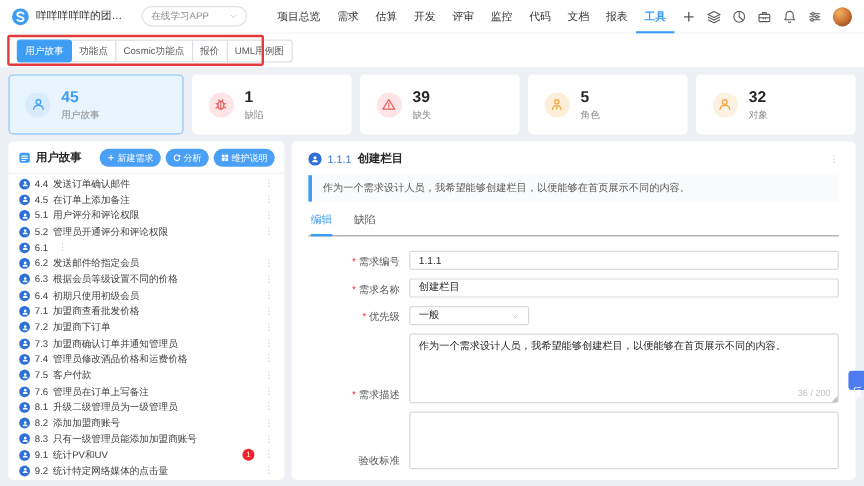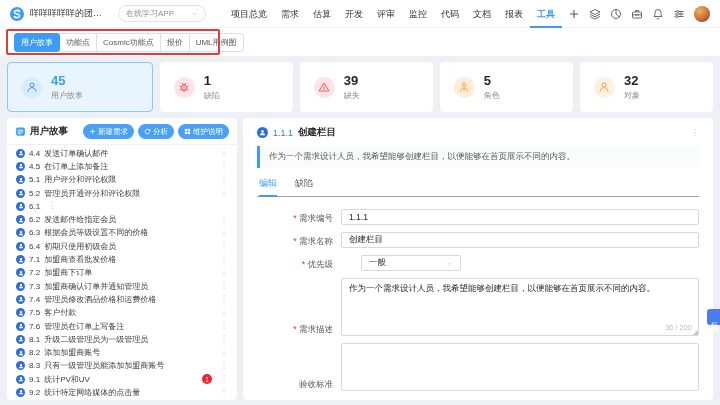--- a/index.html
+++ b/index.html
@@ -65,21 +65,21 @@
   .dtitle-row .dots { margin-left:auto; }
   .quote { margin-top:7px; border-left:3px solid #3d9df5; background:#fafbfc; padding:5px 9px; font-size:8.5px; color:#595959; }
   .dtabs { margin-top:9px; display:flex; gap:18px; border-bottom:1px solid #a3a3a3; padding:0 2px; }
   .dtab { font-size:9px; color:#595959; padding-bottom:5px; cursor:pointer; }
   .dtab.active { color:#3d9df5; border-bottom:2px solid #3d9df5; margin-bottom:-1px; }
   .form { margin-top:12px; display:flex; flex-direction:column; gap:7px; }
   .frow { display:flex; align-items:flex-end; gap:8px; }
   .flabel { width:76px; flex:none; text-align:right; font-size:8.5px; color:#595959; padding-top:3px; }
   .flabel.req::before { content:"* "; color:#f5222d; }
   .finput { flex:1; height:16px; border:1px solid #d9d9d9; border-radius:2px; font-size:8.5px; color:#262626; padding:0 7px; font-family:inherit; outline:none; }
-  .fselect { width:100px; height:16px; border:1px solid #d9d9d9; border-radius:2px; display:flex; align-items:center; justify-content:space-between; padding:0 7px; font-size:8.5px; color:#262626; cursor:pointer;margin-left:20px; }
+  .fselect { width:100px; height:16px; border:1px solid #d9d9d9; border-radius:2px; display:flex; align-items:center; justify-content:space-between; padding:0 7px; font-size:8.5px; color:#262626; cursor:pointer; }
   .ta-wrap { flex:1; position:relative; }
   .ftextarea { width:100%; border:1px solid #d9d9d9; border-radius:2px; font-size:8.5px; color:#262626; padding:4px 7px; resize:none; font-family:inherit; outline:none; display:block; }
   .ta-desc { height:58px; }
   .ta-accept { height:48px; }
   .counter { position:absolute; right:7px; bottom:4px; font-size:7.5px; color:#bfbfbf; }
   .resize-corner { position:absolute; right:1px; bottom:1px; width:0; height:0; border-left:5px solid transparent; border-bottom:5px solid #c0c4cc; }
 
   .feedback-tab { position:absolute; right:0; top:309px; width:13px; background:#4d7bf0; color:#fff; font-size:8.5px; padding:5px 2px; border-radius:3px 0 0 3px; writing-mode:vertical-lr; text-orientation:upright; letter-spacing:3px; text-align:center; cursor:pointer; z-index:10; }
 
   .chev { width:7px; height:7px; flex:none; }

